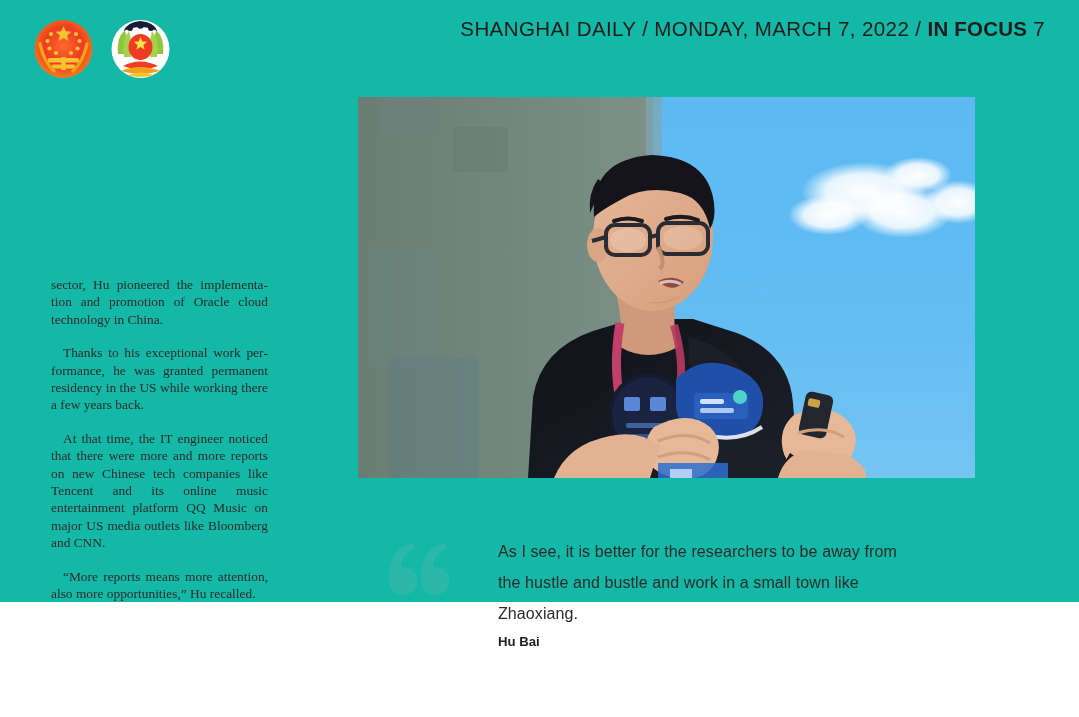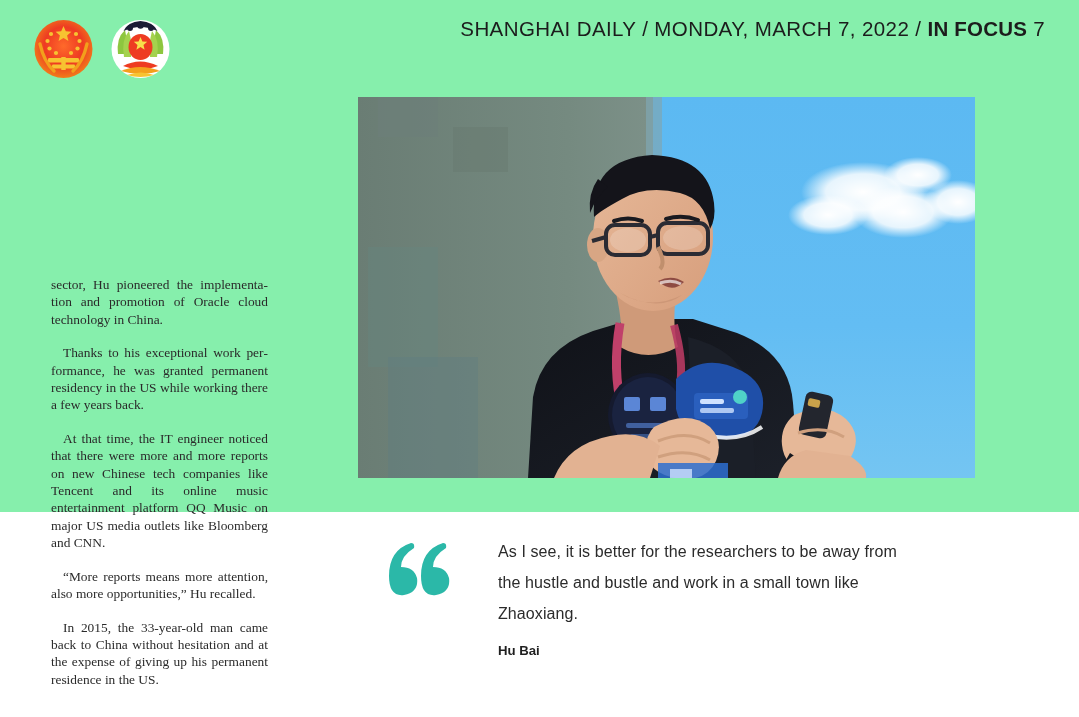--- a/index.html
+++ b/index.html
@@ -3,21 +3,21 @@
 <meta charset="utf-8">
 <style>
   html,body{margin:0;padding:0;}
   body{
     width:1079px;height:717px;
     background:#ffffff;
     font-family:"Liberation Sans",sans-serif;
     overflow:hidden;
     position:relative;
   }
-  .page{position:relative;width:1079px;height:512px;background:#86efac;}
+  .page{position:relative;width:1079px;height:602px;background:#14b8a6;}
 
   
   .emblems{position:absolute;left:32px;top:14px;display:flex;gap:14px;align-items:center;}
   .emblem{width:63px;height:70px;position:relative;}
 
   .masthead{
     position:absolute;right:34px;top:17px;
     font-size:20.5px;letter-spacing:.4px;
     color:#1c1c1c;white-space:nowrap;
     font-family:"Liberation Sans",sans-serif;
@@ -51,21 +51,21 @@
     position:absolute;left:0px;top:4px;
     width:66px;height:56px;
   }
   .quote-body{position:absolute;left:113px;top:0px;width:420px;}
   .quote-text{
     font-family:"Liberation Sans",sans-serif;
     font-size:16px;line-height:31px;color:#2b2b2b;
     letter-spacing:.1px;
   }
   .quote-name{
-    margin-top:13px;
+    margin-top:4px;
     font-family:"Liberation Sans",sans-serif;
     font-size:13.2px;font-weight:bold;color:#1f1f1f;line-height:17px;
   }
   .quote-role{
     font-family:"Liberation Sans",sans-serif;
     font-size:13.6px;color:#3a3a3a;line-height:19px;
   }
 </style>
 </head>
 <body>
@@ -242,21 +242,20 @@
       <rect x="300" y="366" width="70" height="15" fill="#2d6fd0" opacity=".85"></rect>
       <rect x="312" y="372" width="22" height="9" fill="#cfe2ff" opacity=".8"></rect>
     </svg>
   </div>
 
   <div class="article-col">
     <p>sector, Hu pioneered the implementa­tion and promotion of Oracle cloud technology in China.</p>
     <p class="indent">Thanks to his exceptional work per­formance, he was granted permanent residency in the US while working there a few years back.</p>
     <p class="indent">At that time, the IT engineer no­ticed that there were more and more reports on new Chinese tech com­panies like Tencent and its online music entertainment platform QQ Music on major US media outlets like Bloomberg and CNN.</p>
     <p class="indent">“More reports means more atten­tion, also more opportunities,” Hu recalled.</p>
-    <p class="indent">In 2015, the 33-year-old man came back to China without hesitation and at the expense of giving up his per­manent residence in the US.</p>
   </div>
 
   <div class="quote-block">
 
     <div class="qmark">
       <svg viewBox="0 0 66 56" xmlns="http://www.w3.org/2000/svg">
         <path d="M4 36 q0-26 22-33 q4 0 3 5 q-13 8 -13 19 q13 0 16 11 q2 14 -13 17 q-15 2 -15-19z" fill="#2bb8a8"></path>
         <path d="M36 36 q0-26 22-33 q4 0 3 5 q-13 8 -13 19 q13 0 16 11 q2 14 -13 17 q-15 2 -15-19z" fill="#2bb8a8"></path>
       </svg>
     </div>

